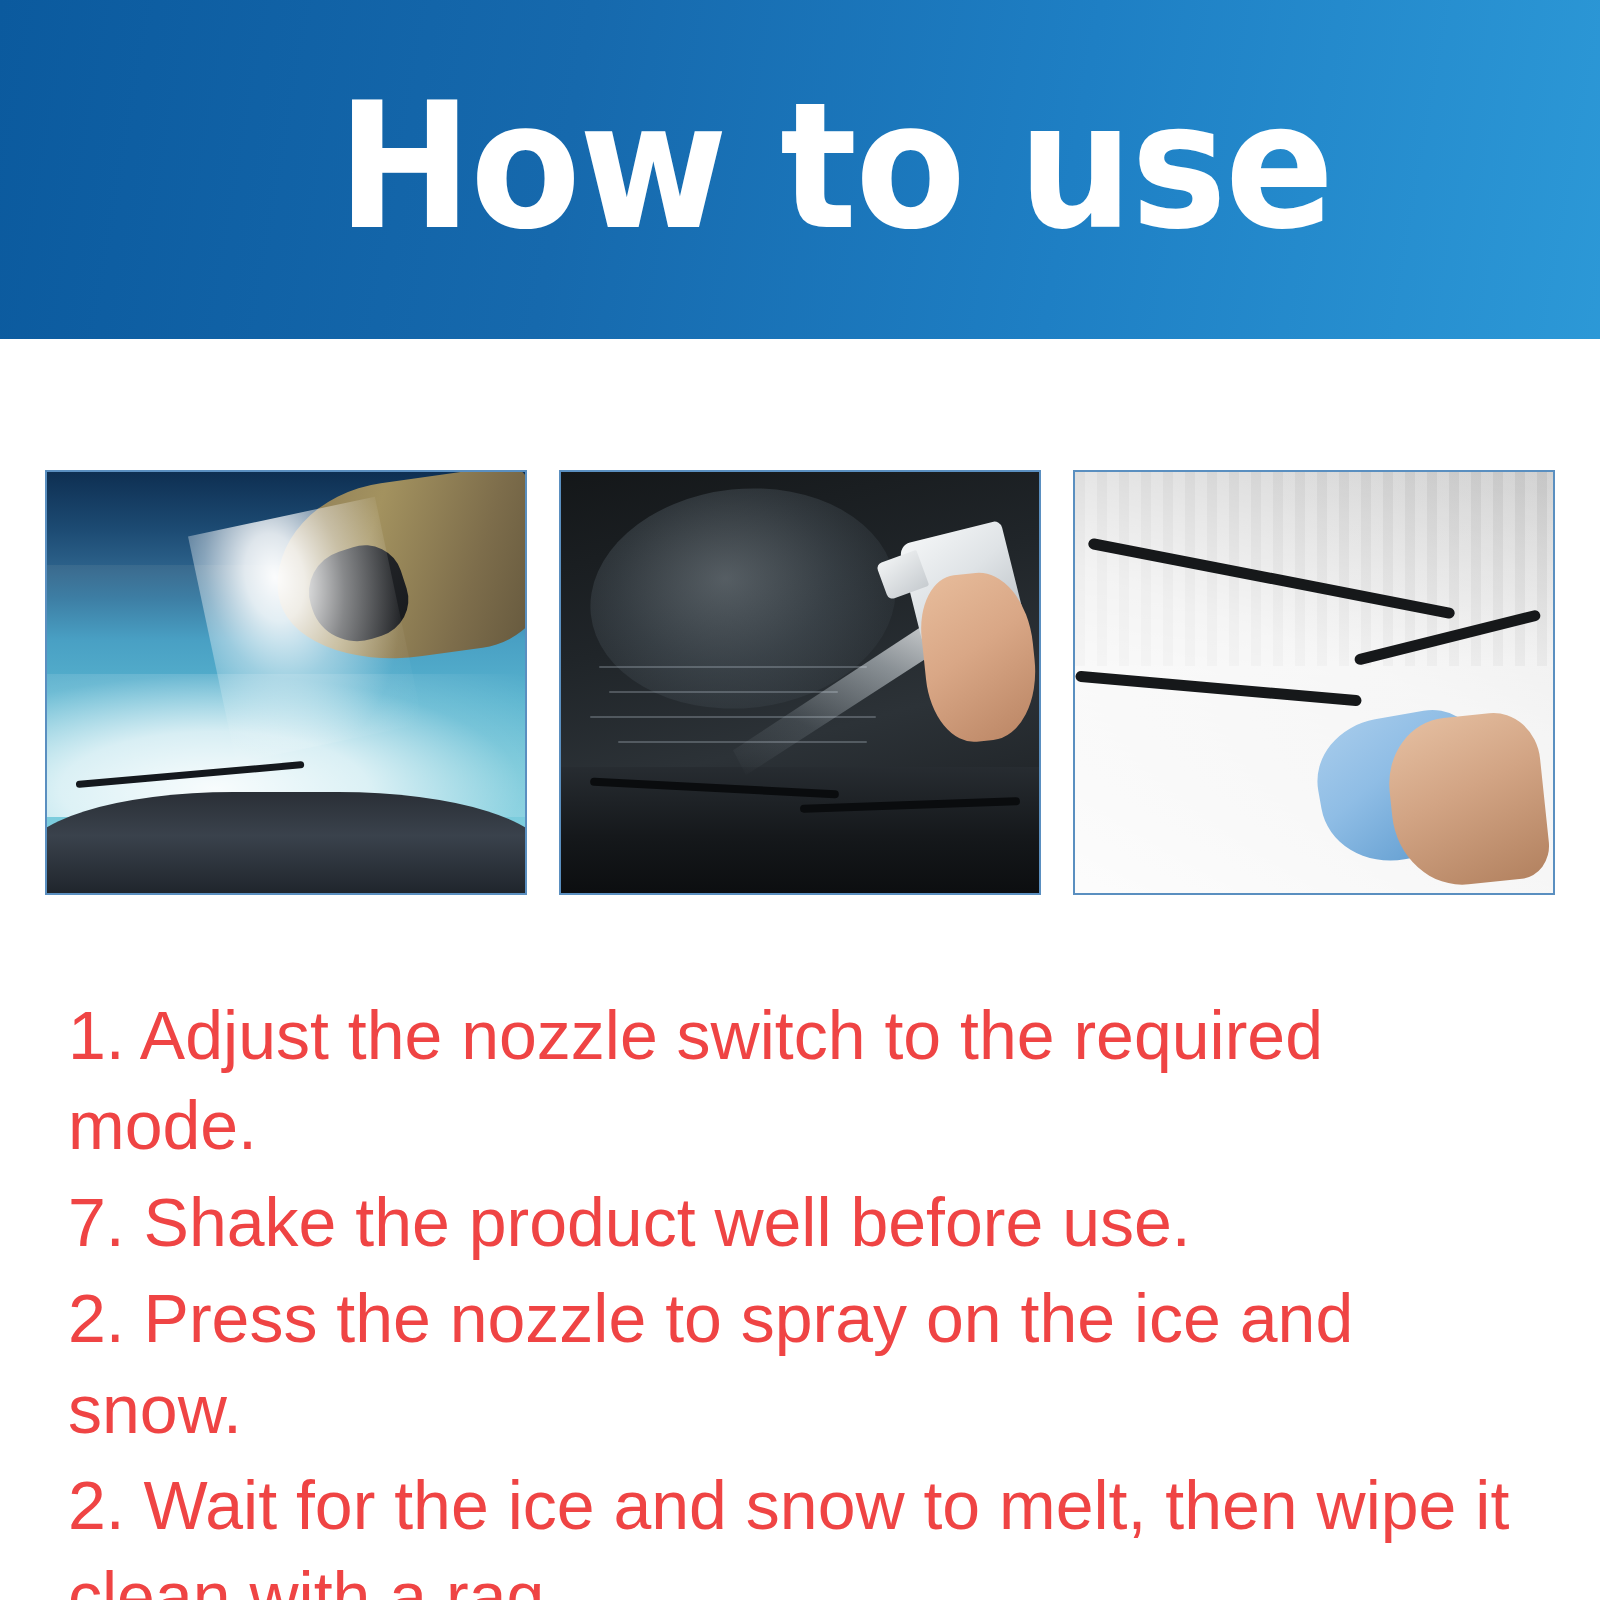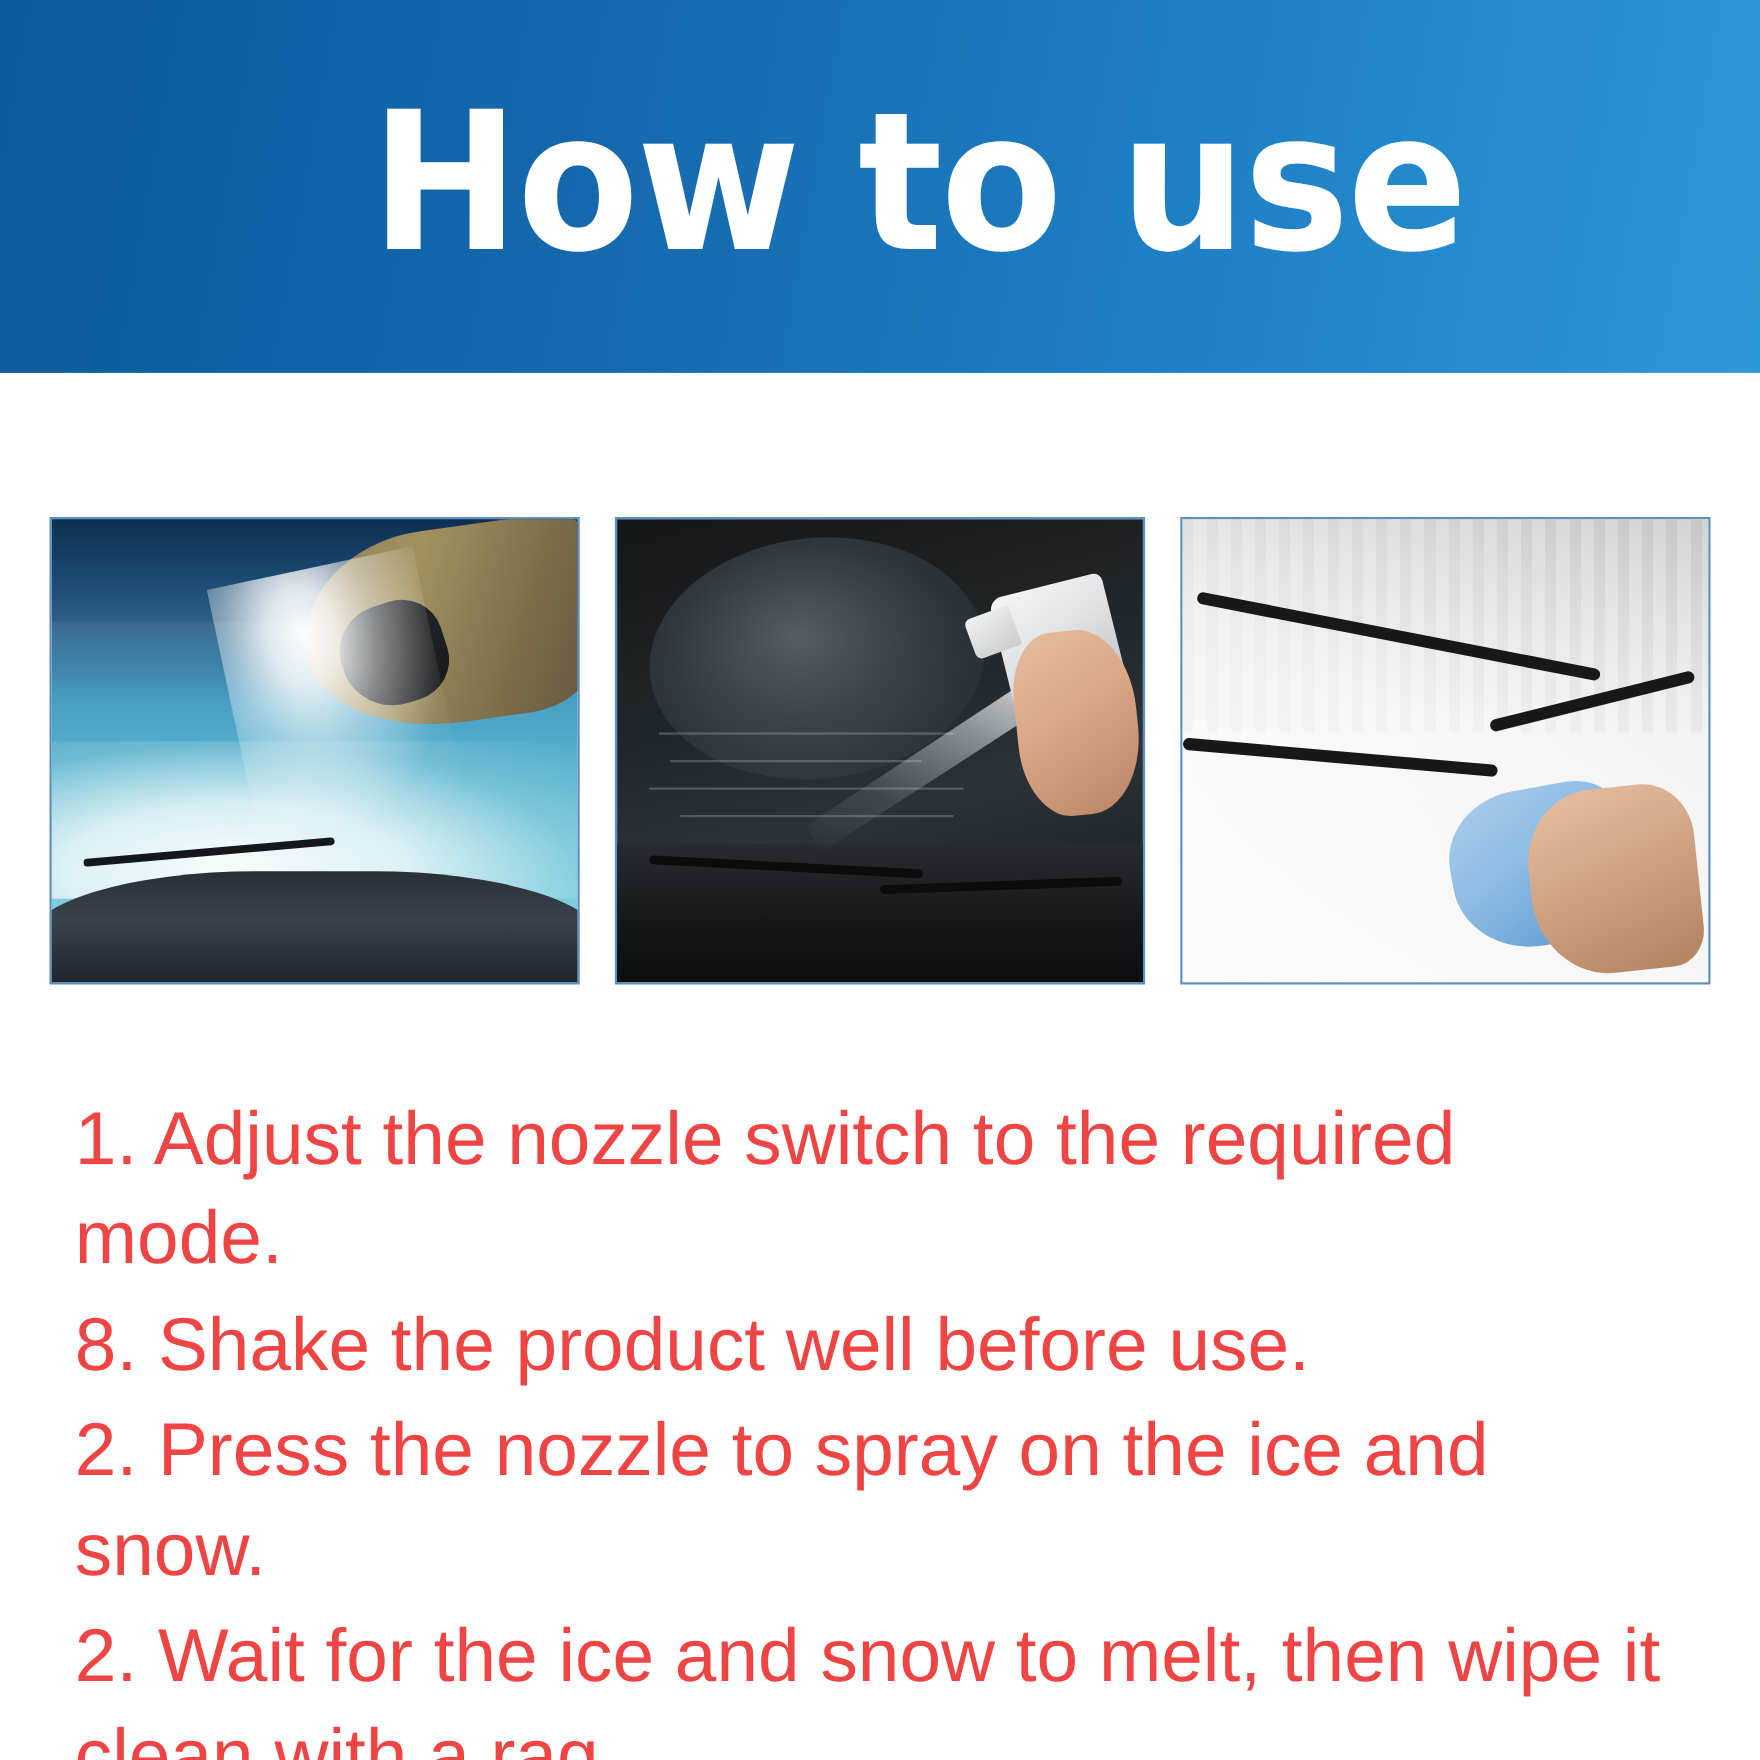--- a/index.html
+++ b/index.html
@@ -236,16 +236,16 @@
     <div class="blade" style="left:0%; top:50%; width:60%; transform:rotate(5deg);"></div>
     <div class="blade" style="right:2%; top:38%; width:40%; transform:rotate(-14deg);"></div>
     <div class="cloth"></div>
     <div class="hand3"></div>
   </div>
 
 </div>
 
 <div class="steps">
   <p class="step">1. Adjust the nozzle switch to the required mode.</p>
-  <p class="step">8. Shake the product well before use.</p>
+  <p class="step">7. Shake the product well before use.</p>
   <p class="step">2. Press the nozzle to spray on the ice and snow.</p>
   <p class="step">2. Wait for the ice and snow to melt, then wipe it clean with a rag.</p>
 </div>
 
 </body></html>

